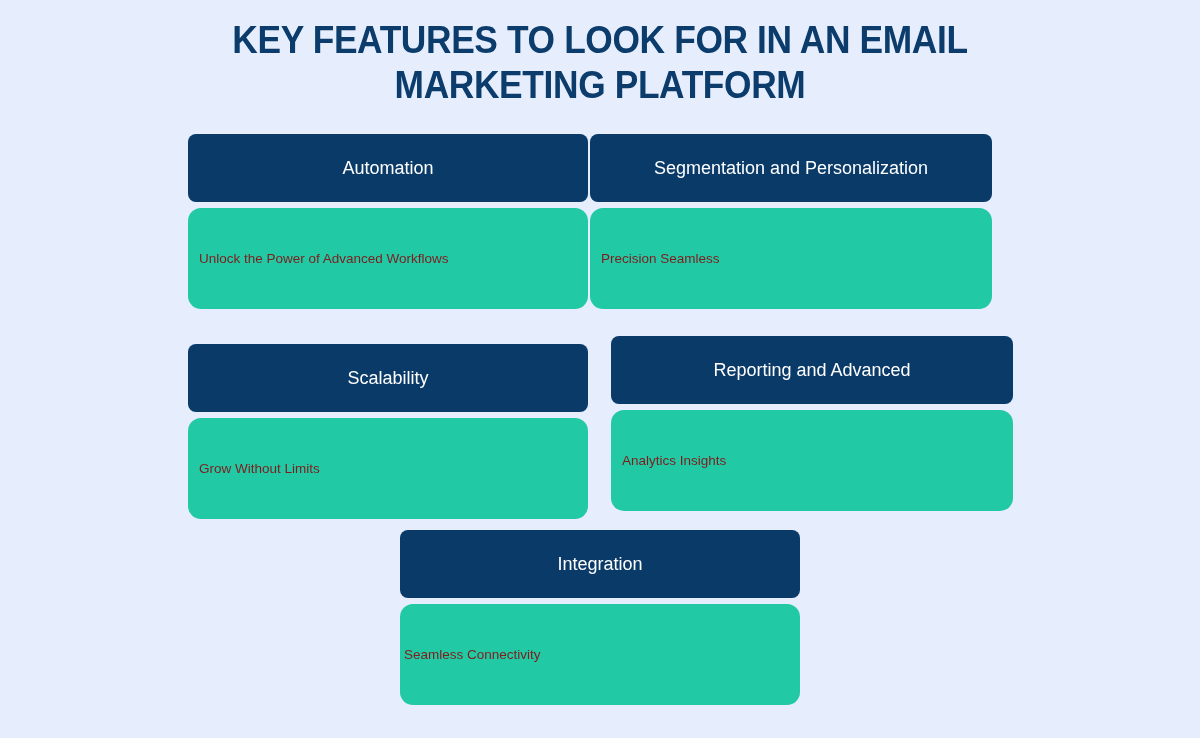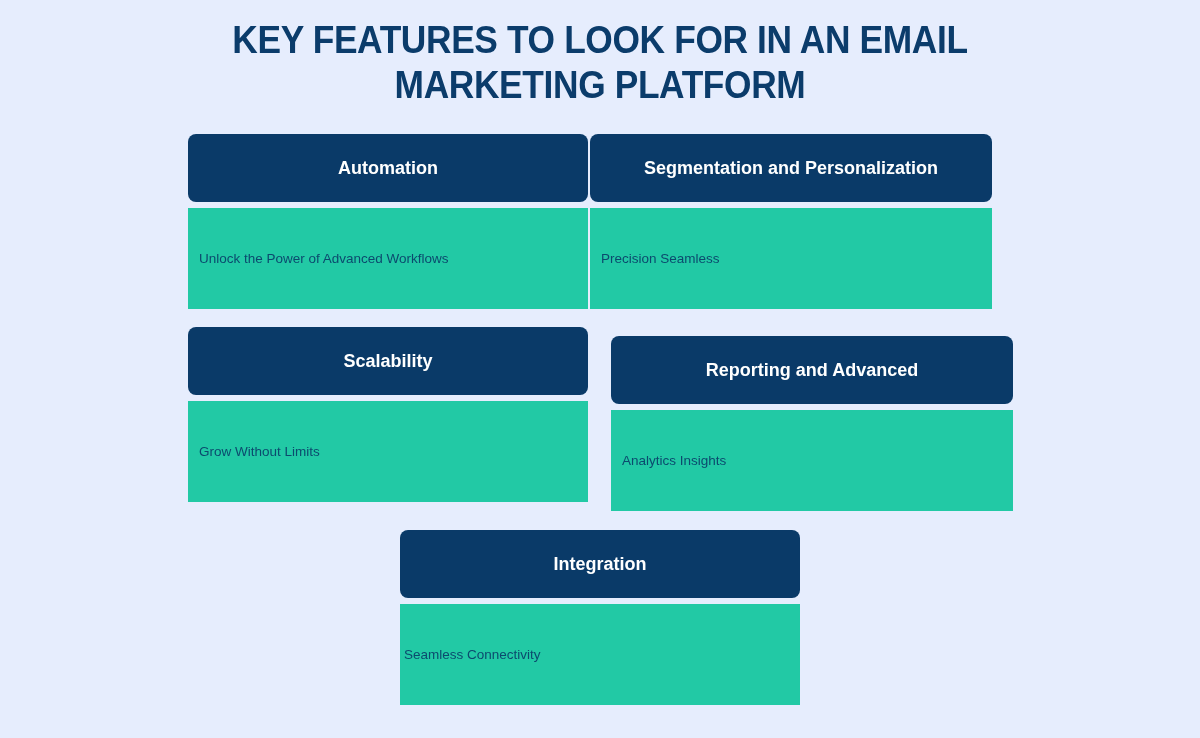--- a/index.html
+++ b/index.html
@@ -42,53 +42,54 @@
   
   .card {
     position: absolute;
   }
 
   .card-header {
     background: #0a3a68;
     border-radius: 8px;
     color: #ffffff;
     font-family: "Liberation Sans", sans-serif;
-    font-weight: bold;
+    font-weight: normal;
     font-size: 18px;
     display: flex;
     align-items: center;
     justify-content: center;
     box-sizing: border-box;
     padding: 0 12px;
     text-align: center;
   }
 
   .card-body {
     background: #22c9a5;
-    color: #0c4a6e;
+    color: #7f1d1d;
     font-family: "Liberation Sans", sans-serif;
     font-weight: normal;
     font-size: 13.5px;
     box-sizing: border-box;
     padding-left: 11px;
     display: flex;
     align-items: center;
     text-align: left;
+    border-radius: 13px;
   }
 
   
   #card-automation          { left: 188px; top: 134px; width: 400px; }
   #card-segmentation        { left: 590px; top: 134px; width: 402px; }
   #card-automation   .card-header,
   #card-segmentation .card-header { height: 68px; }
   #card-automation   .card-body,
   #card-segmentation .card-body   { height: 101px; margin-top: 6px; }
 
   
-  #card-scalability         { left: 188px; top: 327px; width: 400px; }
+  #card-scalability         { left: 188px; top: 344px; width: 400px; }
   #card-reporting           { left: 611px; top: 336px; width: 402px; }
   #card-scalability .card-header,
   #card-reporting   .card-header  { height: 68px; }
   #card-scalability .card-body,
   #card-reporting   .card-body    { height: 101px; margin-top: 6px; }
 
   
   #card-integration         { left: 400px; top: 530px; width: 400px; }
   #card-integration .card-header  { height: 68px; }
   #card-integration .card-body    { height: 101px; margin-top: 6px; padding-left: 4px; }

